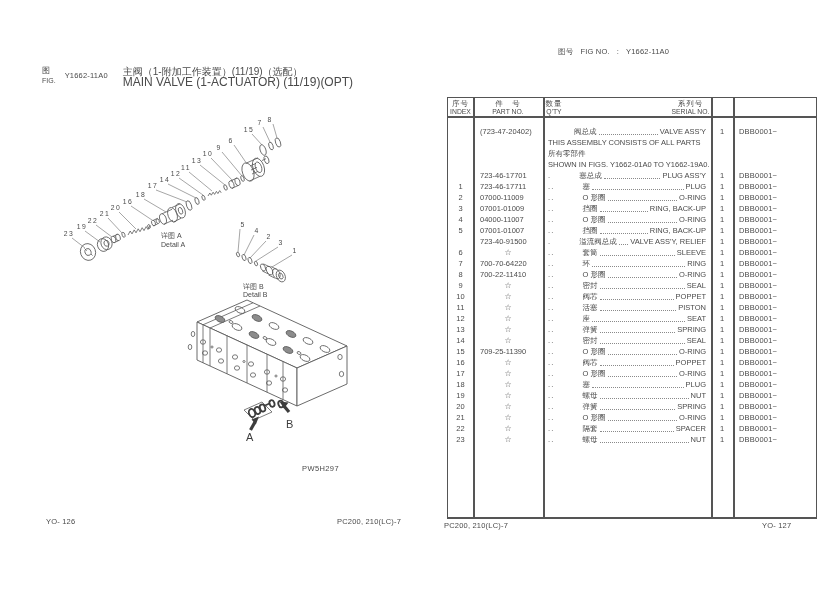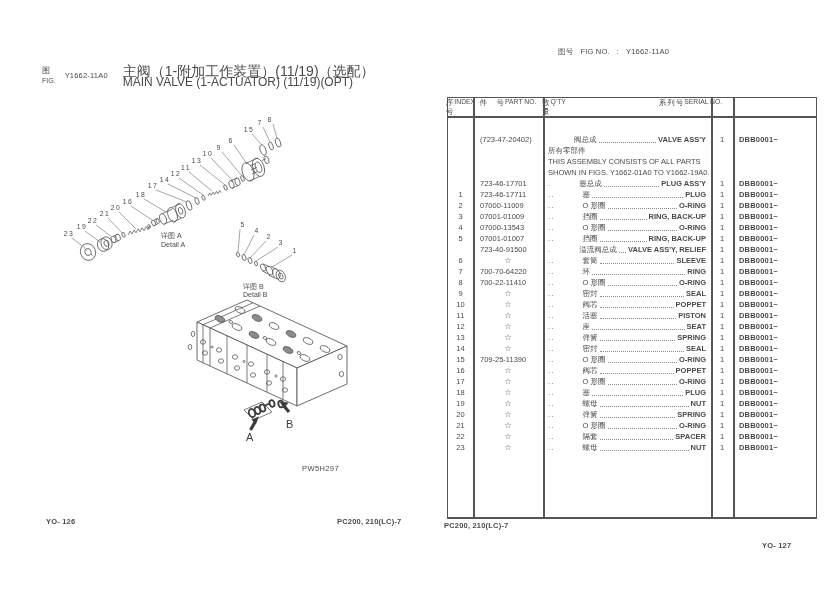--- a/index.html
+++ b/index.html
@@ -5,21 +5,21 @@
   html,body{margin:0;padding:0;background:#fff;}
   .page{position:relative;width:840px;height:592px;background:#fff;overflow:hidden;
         font-family:"Liberation Sans","DejaVu Sans",sans-serif;color:#4a4a4a;}
 
   
   .fig-header{position:absolute;left:42px;top:66px;display:flex;align-items:flex-start;}
   .fig-label .cn{font-size:8px;line-height:10px;}
   .fig-label .en{font-size:7px;line-height:9px;}
   .fig-no{font-size:7.5px;margin:5px 0 0 9px;letter-spacing:.2px;}
   .fig-title{margin-left:15px;}
-  .fig-title .cn{font-size:14px;line-height:11px;}
+  .fig-title .cn{font-size:10px;line-height:11px;}
   .fig-title .en{font-size:12px;line-height:10px;}
 
   
   .figno-right{position:absolute;left:558px;top:47px;font-size:7.5px;display:flex;gap:7px;letter-spacing:.2px;}
 
   
   #diagram-svg{position:absolute;left:0;top:0;pointer-events:none;}
   .callout{font-size:6.8px;letter-spacing:1.4px;fill:#4a4a4a;}
   .leaderline{stroke:#6a6a6a;stroke-width:.6;}
   .dlabel{font-size:7px;fill:#4a4a4a;}
@@ -28,45 +28,45 @@
   .ln{stroke:#5a5a5a;fill:none;stroke-width:.8;}
   .lnb{stroke:#3d3d3d;fill:none;stroke-width:1.8;}
   .blk{stroke:#5a5a5a;fill:#fff;stroke-width:.9;}
 
   
   .ptable{position:absolute;left:447px;top:97px;width:370px;height:422px;box-sizing:border-box;
           border-top:1.5px solid #555;border-bottom:2px solid #555;
           border-left:1px solid #555;border-right:1px solid #555;}
   .vline{position:absolute;top:0;bottom:0;width:1.5px;background:#555;}
   .thead{display:flex;height:20px;box-sizing:border-box;border-bottom:2.5px solid #555;text-align:center;}
-  .th{display:flex;flex-direction:row;justify-content:center;box-sizing:border-box;}
+  .th{display:flex;flex-direction:column;justify-content:center;box-sizing:border-box;}
   .th .cn{font-size:7.5px;line-height:9px;letter-spacing:1px;}
   .th .en{font-size:6.8px;line-height:8px;}
   .w-idx{width:25px}.w-part{width:70px}.w-desc{width:168px}.w-qty{width:22px}.w-ser{flex:1}
-  .tbody{padding-top:16px;height:calc(100% - 20px);box-sizing:border-box;overflow:hidden;font-size:7.5px;}
+  .tbody{padding-top:8px;height:calc(100% - 20px);box-sizing:border-box;overflow:hidden;font-size:7.5px;}
   .trow{display:flex;height:11px;line-height:11px;}
   .c{box-sizing:border-box;}
   .c.idx{width:25px;text-align:center;}
   .c.part{width:70px;padding-left:7px;}
   .c.part.star{padding-left:0;text-align:center;font-size:8px;}
   .c.desc{width:168px;display:flex;padding:0 5px;}
   .c.desc .pre{letter-spacing:1.2px;margin-right:2px;}
   .c.desc .cnp{white-space:nowrap;margin-left:26px;}
   .c.desc .leader{flex:1;border-bottom:1.2px dotted #8a8a8a;margin:0 2px 2.5px 2px;align-self:flex-end;min-width:6px;}
-  .c.desc .enp{white-space:nowrap;font-weight:bold;}
+  .c.desc .enp{white-space:nowrap;}
   .c.desc.note{display:block;padding:0 0 0 5px;white-space:nowrap;}
   .c.qty{width:22px;text-align:center;}
-  .c.ser{flex:1;padding-left:6px;letter-spacing:.2px;font-weight:bold;}
+  .c.ser{flex:1;padding-left:6px;letter-spacing:.2px;}
 
   
-  .foot{position:absolute;font-size:7.5px;letter-spacing:.2px;font-weight:bold;}
+  .foot{position:absolute;font-size:7.5px;letter-spacing:.2px;}
   .f1{left:46px;top:517px;}
   .f2{left:337px;top:517px;}
   .f3{left:444px;top:521px;}
-  .f4{left:762px;top:521px;margin-top:20px;}
+  .f4{left:762px;top:521px;}
 </style>
 </head>
 <body>
 
 <div class="page">
 
   <div class="fig-header">
     <div class="fig-label">
       <div class="cn">图</div>
       <div class="en">FIG.</div>
@@ -302,28 +302,28 @@
             <div class="cnp">阀总成</div>
             <div class="leader"></div>
             <div class="enp">VALVE ASS'Y</div>
           </div>
           <div class="c qty">1</div>
           <div class="c ser">DBB0001~</div>
         </div>
         <div class="trow">
           <div class="c idx"></div>
           <div class="c part"></div>
-          <div class="c desc note">所有零部件</div>
+          <div class="c desc note">THIS  ASSEMBLY  CONSISTS  OF  ALL  PARTS</div>
           <div class="c qty"></div>
           <div class="c ser"></div>
         </div>
         <div class="trow">
           <div class="c idx"></div>
           <div class="c part"></div>
-          <div class="c desc note">THIS  ASSEMBLY  CONSISTS  OF  ALL  PARTS</div>
+          <div class="c desc note">所有零部件</div>
           <div class="c qty"></div>
           <div class="c ser"></div>
         </div>
         <div class="trow">
           <div class="c idx"></div>
           <div class="c part"></div>
           <div class="c desc note">SHOWN IN FIGS. Y1662-01A0 TO Y1662-19A0.</div>
           <div class="c qty"></div>
           <div class="c ser"></div>
         </div>
@@ -370,21 +370,21 @@
             <div class="pre">..</div>
             <div class="cnp">挡圈</div>
             <div class="leader"></div>
             <div class="enp">RING, BACK-UP</div>
           </div>
           <div class="c qty">1</div>
           <div class="c ser">DBB0001~</div>
         </div>
         <div class="trow">
           <div class="c idx">4</div>
-          <div class="c part">07000-13543</div>
+          <div class="c part">04000-11007</div>
           <div class="c desc">
             <div class="pre">..</div>
             <div class="cnp">O 形圈</div>
             <div class="leader"></div>
             <div class="enp">O-RING</div>
           </div>
           <div class="c qty">1</div>
           <div class="c ser">DBB0001~</div>
         </div>
         <div class="trow">

